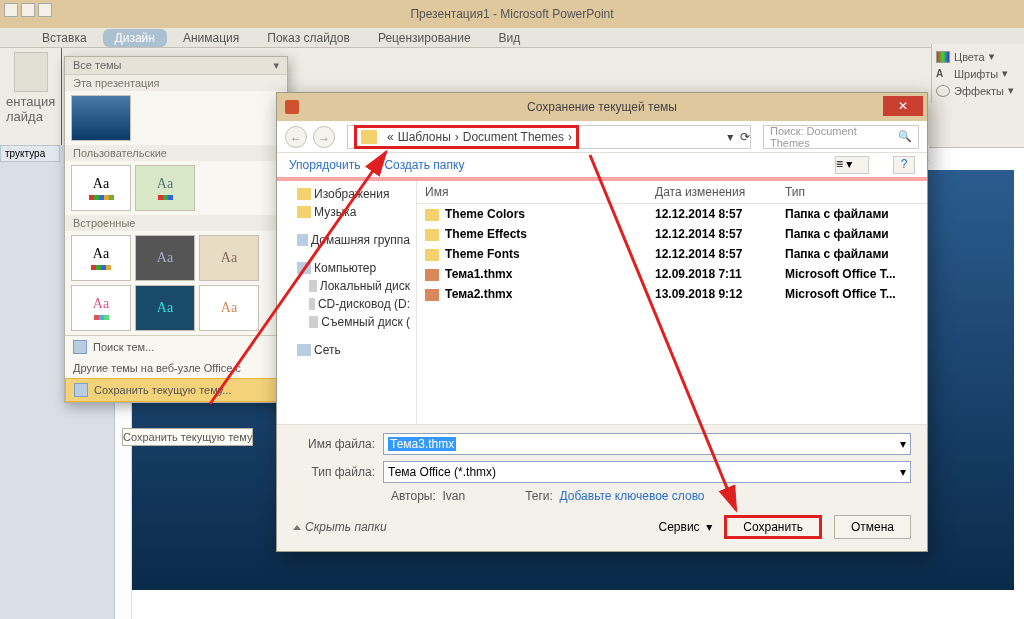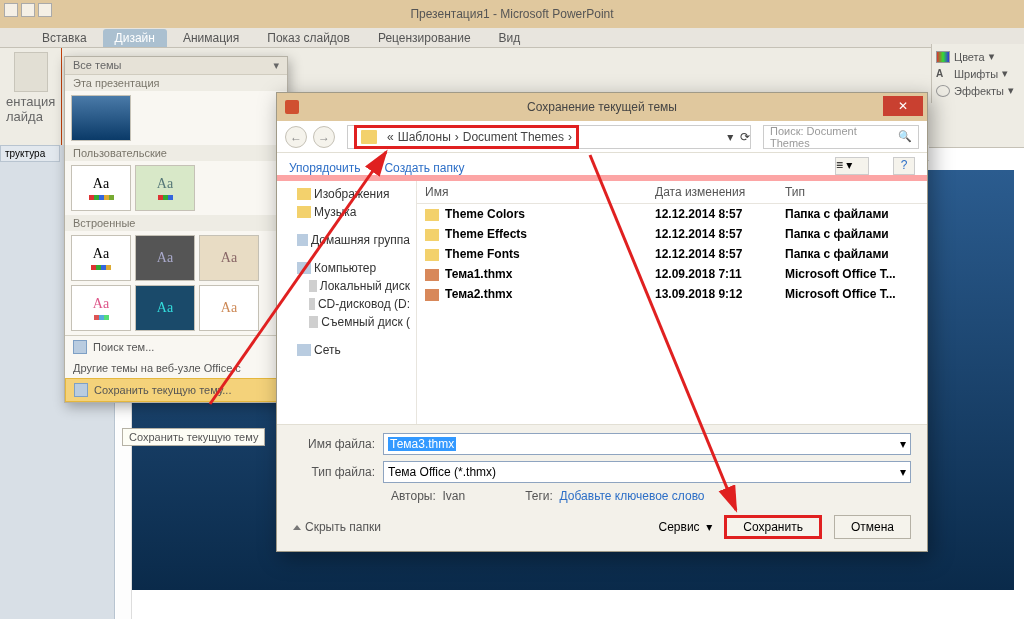--- a/index.html
+++ b/index.html
@@ -6,21 +6,21 @@
 body { margin: 0; width: 1024px; height: 619px; background: #fff; overflow: hidden; position: relative; }
 
 
 .titlebar { height: 28px; background: #e0c89e; display: flex; align-items: center; justify-content: center; font-size: 12px; color: #555; }
 .win-controls { position: absolute; left: 4px; top: 3px; display: flex; gap: 3px; }
 .win-controls span { width: 14px; height: 14px; border: 1px solid #aaa; background: #f5f0e6; display: inline-block; }
 
 
 .ribbon-tabs { height: 20px; background: #e8e5de; display: flex; align-items: flex-end; font-size: 12px; padding-left: 30px; gap: 4px; border-bottom: 1px solid #c5c1b6; }
 .ribbon-tabs .tab { padding: 2px 12px; color: #555; cursor: default; }
-.ribbon-tabs .tab.active { background: #abc0d0; color: #fff; border-top-left-radius: 3px; border-top-right-radius: 3px; }
+.ribbon-tabs .tab.active { background: #abc0d0; color: #fff; border-top-left-radius: 3px; border-top-right-radius: 3px; border-radius: 6px; }
 
 
 .ribbon { height: 100px; background: #eeece4; border-bottom: 1px solid #c5c1b6; display: flex; }
 .ribbon-group { border-right: 1px solid #c2410c; padding: 4px 6px; display: flex; flex-direction: column; align-items: center; justify-content: flex-start; font-size: 13px; color: #666; }
 .ribbon-group .big-icon { width: 34px; height: 40px; background: #e2dfd4; border: 1px solid #c8c5ba; margin-bottom: 2px; }
 
 
 .themes-dropdown { position: absolute; left: 64px; top: 56px; width: 224px; background: #f9f7f2; border: 1px solid #b5b1a5; box-shadow: 2px 4px 12px rgba(0,0,0,0.3); z-index: 5; font-size: 11px; }
 .themes-header { background: #e6e2d7; padding: 2px 8px; color: #666; border-bottom: 1px solid #d0ccbf; display: flex; justify-content: space-between; }
 .themes-section { padding: 2px 8px; color: #7a766b; background: #eeece4; }
@@ -28,41 +28,41 @@
 .theme-thumb { width: 60px; height: 46px; border: 1px solid #c5c1b6; background: #fff; display: flex; flex-direction: column; align-items: center; justify-content: center; font-size: 14px; }
 .theme-thumb .aa { font-family: Georgia, serif; }
 .theme-thumb .swatch { display: flex; margin-top: 3px; }
 .theme-thumb .swatch span { width: 5px; height: 5px; }
 .themes-footer { border-top: 1px solid #d0ccbf; }
 .themes-footer .item { padding: 4px 8px; display: flex; align-items: center; gap: 6px; color: #555; }
 .themes-footer .item.highlight { background: #f4d27a; border: 1px solid #e5b73d; }
 .themes-footer .micon { width: 14px; height: 14px; background: #b9cce0; border: 1px solid #7ea0c5; }
 
 
-.tooltip { position: absolute; left: 122px; top: 428px; background: #fdfdf5; border: 1px solid #b5b1a5; padding: 2px 6px; font-size: 11px; color: #555; z-index: 4; }
+.tooltip { position: absolute; left: 122px; top: 428px; background: #fdfdf5; border: 1px solid #b5b1a5; padding: 2px 0; font-size: 11px; color: #555; z-index: 4; }
 
 
 .side-toolbar { position: absolute; right: 0; top: 44px; width: 93px; background: #eeece4; border-left: 1px solid #c5c1b6; padding: 4px; font-size: 11px; color: #555; }
 .side-toolbar .row { display: flex; align-items: center; gap: 4px; padding: 2px 0; }
 .side-toolbar .ic { width: 14px; height: 12px; border: 1px solid #999; }
 
 
 .dialog { position: absolute; left: 276px; top: 92px; width: 652px; height: 460px; background: #fff; border: 1px solid #a09a88; box-shadow: 4px 6px 20px rgba(0,0,0,0.35); z-index: 10; display: flex; flex-direction: column; }
 .dialog-title { height: 28px; background: #e0c89e; display: flex; align-items: center; justify-content: center; font-size: 12px; color: #444; position: relative; }
 .dialog-title .pp-ic { width: 14px; height: 14px; background: #d05030; position: absolute; left: 8px; top: 7px; border-radius: 2px; }
 .dialog-close { position: absolute; right: 4px; top: 3px; width: 40px; height: 20px; background: #c94030; color: #fff; display: flex; align-items: center; justify-content: center; font-size: 12px; }
 
 .dialog-nav { height: 32px; display: flex; align-items: center; padding: 0 8px; gap: 6px; border-bottom: 1px solid #e2dfd4; }
 .nav-btn { width: 22px; height: 22px; border-radius: 50%; border: 1px solid #c5c1b6; background: #f5f3ec; display: flex; align-items: center; justify-content: center; font-size: 12px; color: #888; }
 .breadcrumb { flex: 1; height: 24px; border: 1px solid #ccc; background: #fff; display: flex; align-items: center; padding-left: 6px; font-size: 12px; color: #444; margin: 0 6px; }
 .breadcrumb .folder-ic { width: 16px; height: 14px; background: #f3d16c; margin-right: 6px; border-radius: 1px; }
 .bc-highlight { border: 3px solid #e02020; padding: 2px 4px; margin: -3px 0; }
 .search { width: 156px; height: 24px; border: 1px solid #ccc; background: #fff; display: flex; align-items: center; padding: 0 6px; font-size: 11px; color: #999; }
 
-.dialog-tools { height: 28px; border-bottom: 6px solid #fca5a5; display: flex; align-items: flex-end; padding: 0 12px; font-size: 12px; gap: 24px; }
+.dialog-tools { height: 28px; border-bottom: 4px solid #fca5a5; display: flex; align-items: center; padding: 0 12px; font-size: 12px; gap: 24px; }
 .dialog-tools .link { color: #2d6fc7; }
 .dialog-tools .spacer { flex: 1; }
 .view-ic { width: 34px; height: 18px; border: 1px solid #ccc; background: #f5f3ec; }
 
 .dialog-body { flex: 1; display: flex; overflow: hidden; }
 .tree { width: 140px; border-right: 1px solid #e8e5de; font-size: 12px; padding: 4px 0; overflow: hidden; }
 .tree .node { padding: 2px 6px 2px 20px; display: flex; align-items: center; gap: 3px; color: #333; white-space: nowrap; }
 .tree .tic { width: 14px; height: 12px; background: #f3d16c; }
 .tree .tic.comp { background: #b9cce0; }
 .tree .tic.disk { background: #cfcfcf; }
@@ -83,21 +83,21 @@
 .ff-row { display: flex; align-items: center; margin-bottom: 6px; }
 .ff-label { width: 90px; text-align: right; padding-right: 8px; color: #555; }
 .ff-input { flex: 1; height: 22px; border: 1px solid #8ea4c0; background: #fff; padding: 0 4px; font-size: 12px; display: flex; align-items: center; }
 .ff-input.sel { background: #fff; }
 .ff-input .sel-text { background: #3399ff; color: #fff; padding: 0 2px; }
 .ff-meta { display: flex; gap: 60px; padding-left: 98px; color: #555; }
 .ff-meta .blue { color: #2d6fc7; }
 .ff-buttons { display: flex; justify-content: flex-end; align-items: center; gap: 12px; margin-top: 12px; }
 .btn { height: 24px; padding: 0 16px; background: #f5f3ec; border: 1px solid #b5b1a5; font-size: 12px; display: flex; align-items: center; }
 .btn.save { border: 3px solid #e02020; }
-.hide-folders { color: #555; display: flex; align-items: center; gap: 4px; }
+.hide-folders { color: #555; display: flex; align-items: center; gap: 4px; font-style: italic; }
 .arrow-up { display: inline-block; width: 0; height: 0; border-left: 4px solid transparent; border-right: 4px solid transparent; border-bottom: 5px solid #777; }
 
 
 .arrow-svg { position: absolute; z-index: 20; pointer-events: none; }
 
 
 .ruler-h { position: absolute; left: 130px; right: 95px; top: 145px; height: 16px; background: #fdfdfd; border-bottom: 1px solid #ddd; font-size: 7px; color: #888; letter-spacing: 12px; padding-left: 8px; overflow: hidden; z-index: 1; }
 .slide-bg { position: absolute; left: 130px; top: 170px; right: 10px; height: 420px; background: linear-gradient(#2b5c8f, #0a2a4a); z-index: 0; }
 .left-panel-bg { position: absolute; left: 0; top: 145px; width: 115px; bottom: 0; background: #d8dfe6; border-right: 1px solid #b8c4d0; z-index: 1; }
 .ruler-v { position: absolute; left: 116px; top: 162px; width: 16px; bottom: 0; background: #fdfdfd; border-right: 1px solid #ddd; z-index: 1; }

